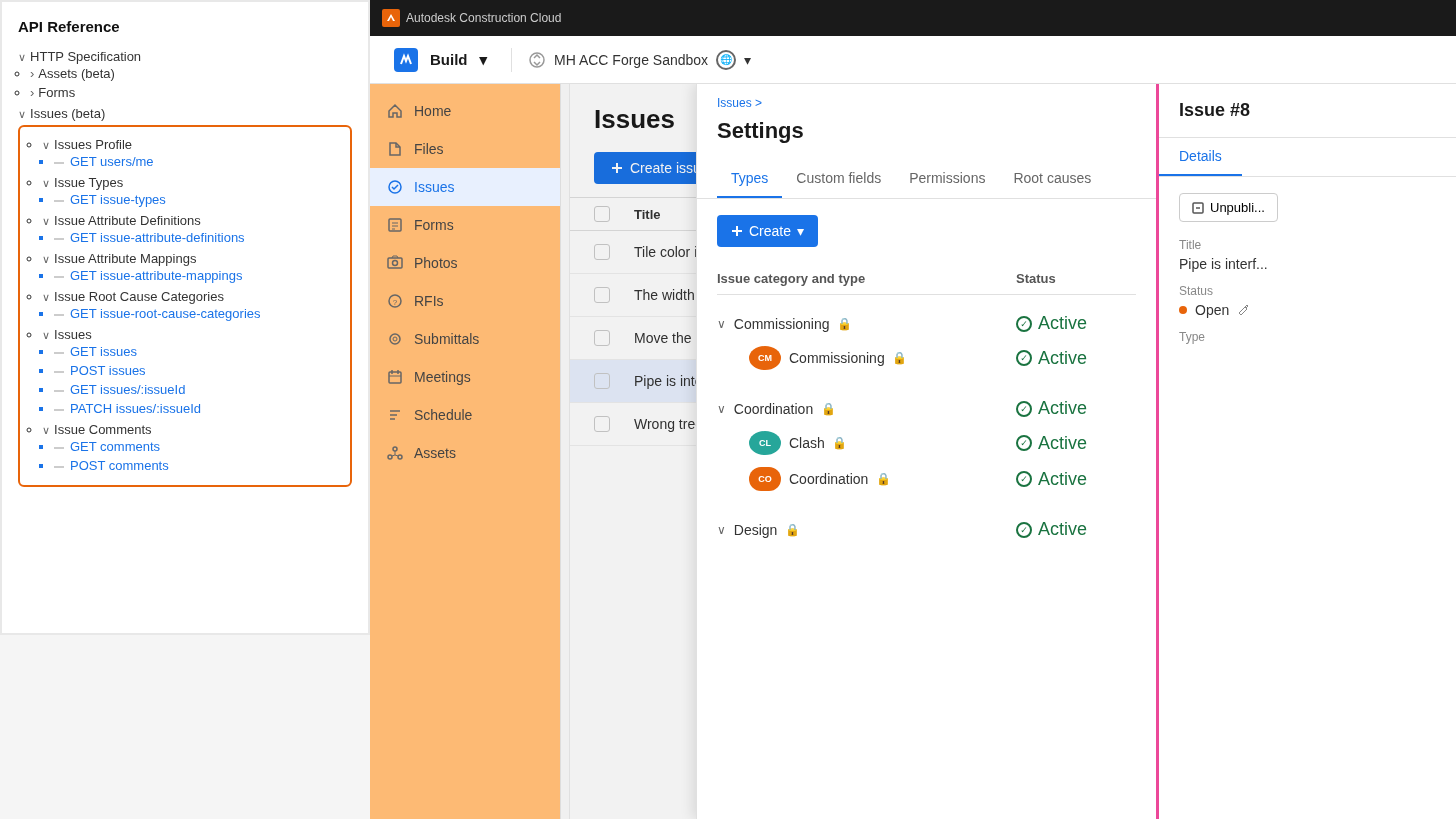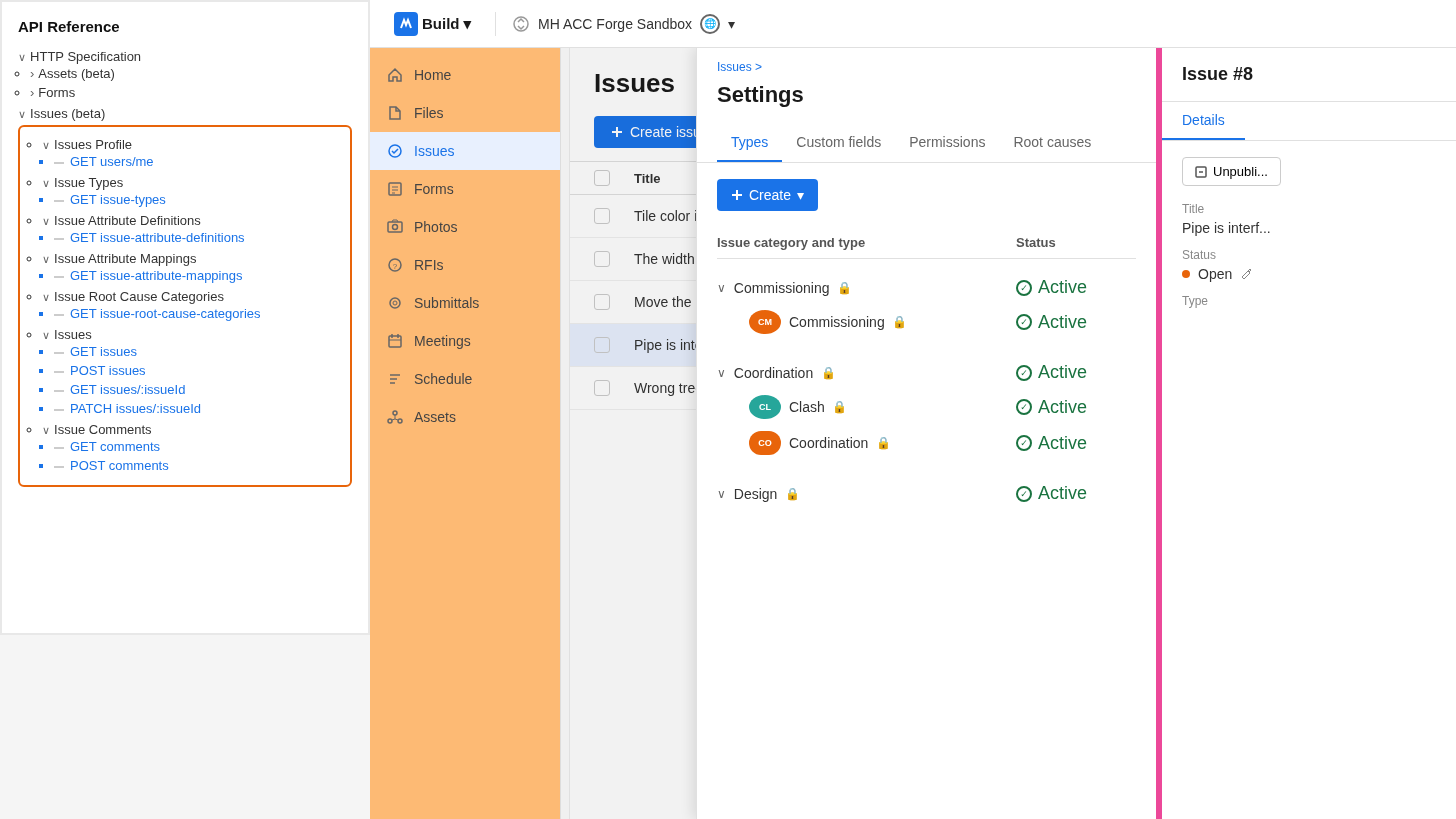--- a/index.html
+++ b/index.html
@@ -82,21 +82,21 @@
       height: 48px;
       display: flex;
       align-items: center;
       padding: 0 16px;
       border-bottom: 1px solid #e0e0e0;
       gap: 16px;
     }
     .build-btn {
       display: flex;
       align-items: center;
-      gap: 4px;
+      gap: 12px;
       background: transparent;
       border: none;
       font-size: 15px;
       font-weight: 600;
       color: #1a1a1a;
       cursor: pointer;
       padding: 4px 8px;
     }
     .build-icon {
       width: 24px;
@@ -326,21 +326,21 @@
       display: flex;
       align-items: center;
       cursor: pointer;
       color: #666;
     }
 
     
     .issue-panel {
       width: 300px;
       min-width: 300px;
-      border-left: 6px solid #ec4899;
+      border-left: 3px solid #ec4899;
       background: #fff;
       overflow: hidden;
     }
     .issue-panel-header {
       padding: 16px 20px;
       border-bottom: 1px solid #e0e0e0;
     }
     .issue-panel-title {
       font-size: 18px;
       font-weight: 600;
@@ -601,20 +601,30 @@
             </ul>
           </li>
         </ul>
       </div>
     </li>
   </ul>
 </div>
 
 <div class="app-container">
 
+  <div class="top-bar">
+    <div class="top-bar-logo">
+      <div class="autodesk-icon">
+        <svg width="12" height="12" viewBox="0 0 12 12" fill="none">
+          <path d="M2 9 L6 2 L10 9 L8 9 L6 5 L4 9Z" fill="white"></path>
+        </svg>
+      </div>
+      <span class="top-bar-title">Autodesk Construction Cloud</span>
+    </div>
+  </div>
 
   <div class="nav-bar">
     <button class="build-btn">
       <div class="build-icon">
         <svg width="14" height="14" viewBox="0 0 14 14" fill="none">
           <path d="M2 11 L5 3 L7 8 L9 3 L12 11" stroke="white" stroke-width="2" fill="none"></path>
         </svg>
       </div>
       <span>Build</span>
       <span>▾</span>

